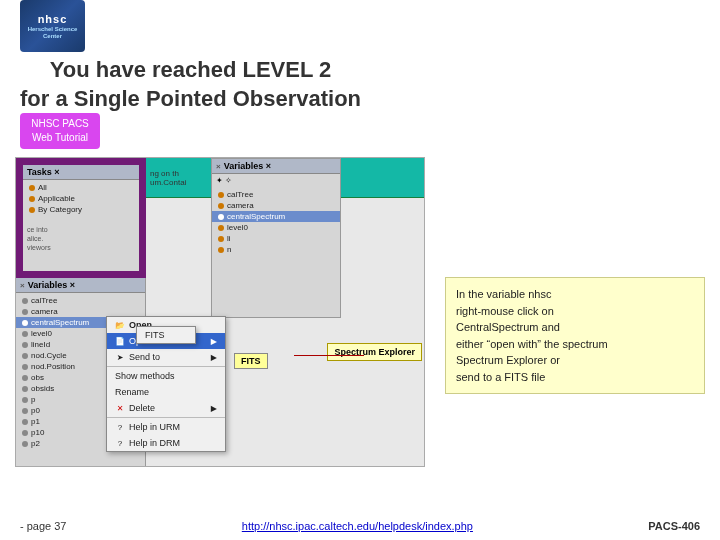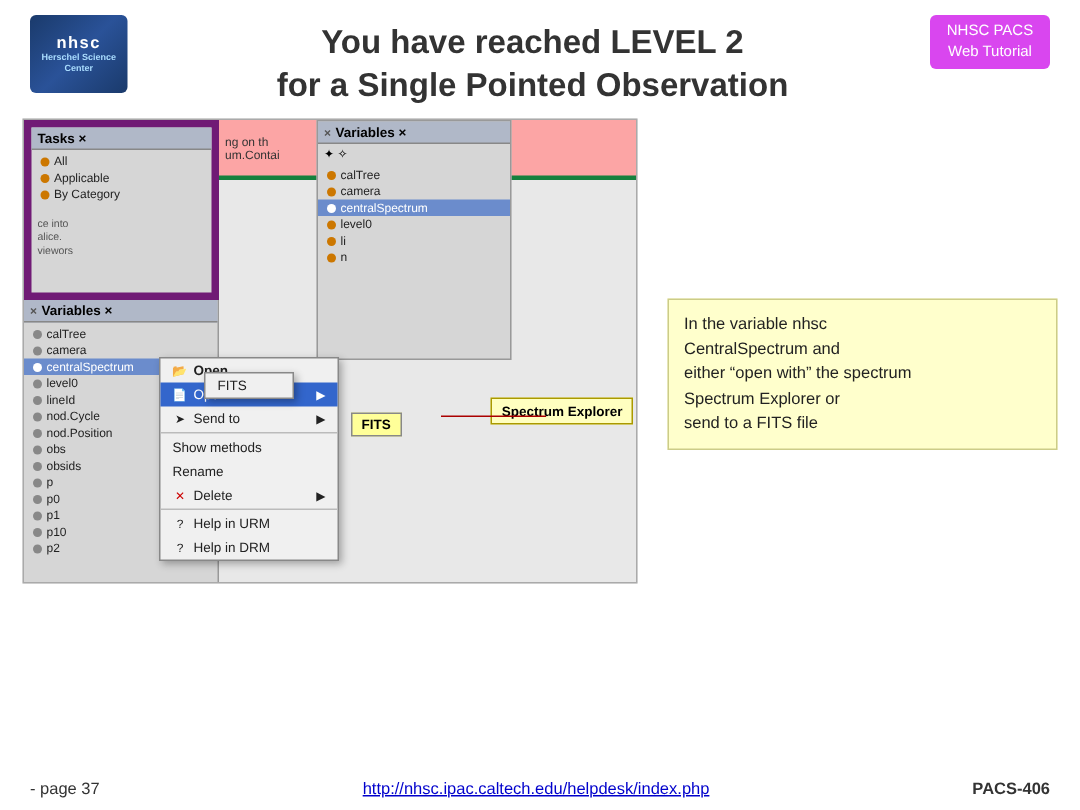--- a/index.html
+++ b/index.html
@@ -10,21 +10,22 @@
       font-family: Arial, sans-serif;
       overflow: hidden;
       position: relative;
     }
 
     
     .header {
       display: flex;
       align-items: flex-start;
       justify-content: space-between;
-      padding: 10px 20px 8px 20px;
+      padding: 0 20px 8px 20px;
+      flex-direction: column;
     }
     .logo-area {
       width: 70px;
     }
     .logo-box {
       width: 65px;
       height: 52px;
       background: linear-gradient(135deg, #1a3a6b 0%, #2a5298 50%, #1a3a6b 100%);
       border-radius: 4px;
       display: flex;
@@ -200,32 +201,32 @@
     }
 
     
     .tasks-panel {
       position: absolute;
       left: 0;
       top: 0;
       width: 130px;
       height: 120px;
       background: #d6d6d6;
-      border: 5px solid #701a75;
+      border: 7px solid #701a75;
     }
 
     
     .top-bar {
       position: absolute;
       top: 0;
       left: 130px;
       right: 0;
       height: 40px;
-      background: #fca5a5;
-      border-bottom: 3px solid #15803d;
+      background: #14b8a6;
+      border-bottom: 1px solid #15803d;
       display: flex;
       align-items: center;
       padding: 2px 4px;
       font-size: 8px;
     }
 
     
     .fits-label {
       position: absolute;
       left: 218px;
@@ -483,20 +484,21 @@
 
     <div class="fits-label">FITS</div>
 
     <div style="position:absolute;right:2px;top:185px;background:#ffffc0;border:1px solid #aa9900;padding:3px 6px;font-size:9px;font-weight:bold;white-space:nowrap;z-index:12;">Spectrum Explorer</div>
 
     <div style="position:absolute;left:278px;top:197px;width:70px;border-top:1px solid #aa0000;z-index:12;"></div>
   </div>
 
   <div class="info-box">
     <div>In the variable nhsc</div>
+    <div>right-mouse click on</div>
     <div>CentralSpectrum and</div>
     <div>either “open with” the spectrum</div>
     <div>Spectrum Explorer or</div>
     <div>send to a FITS file</div>
   </div>
 
 </div>
 
 <div class="footer">
   <span>- page 37</span>

